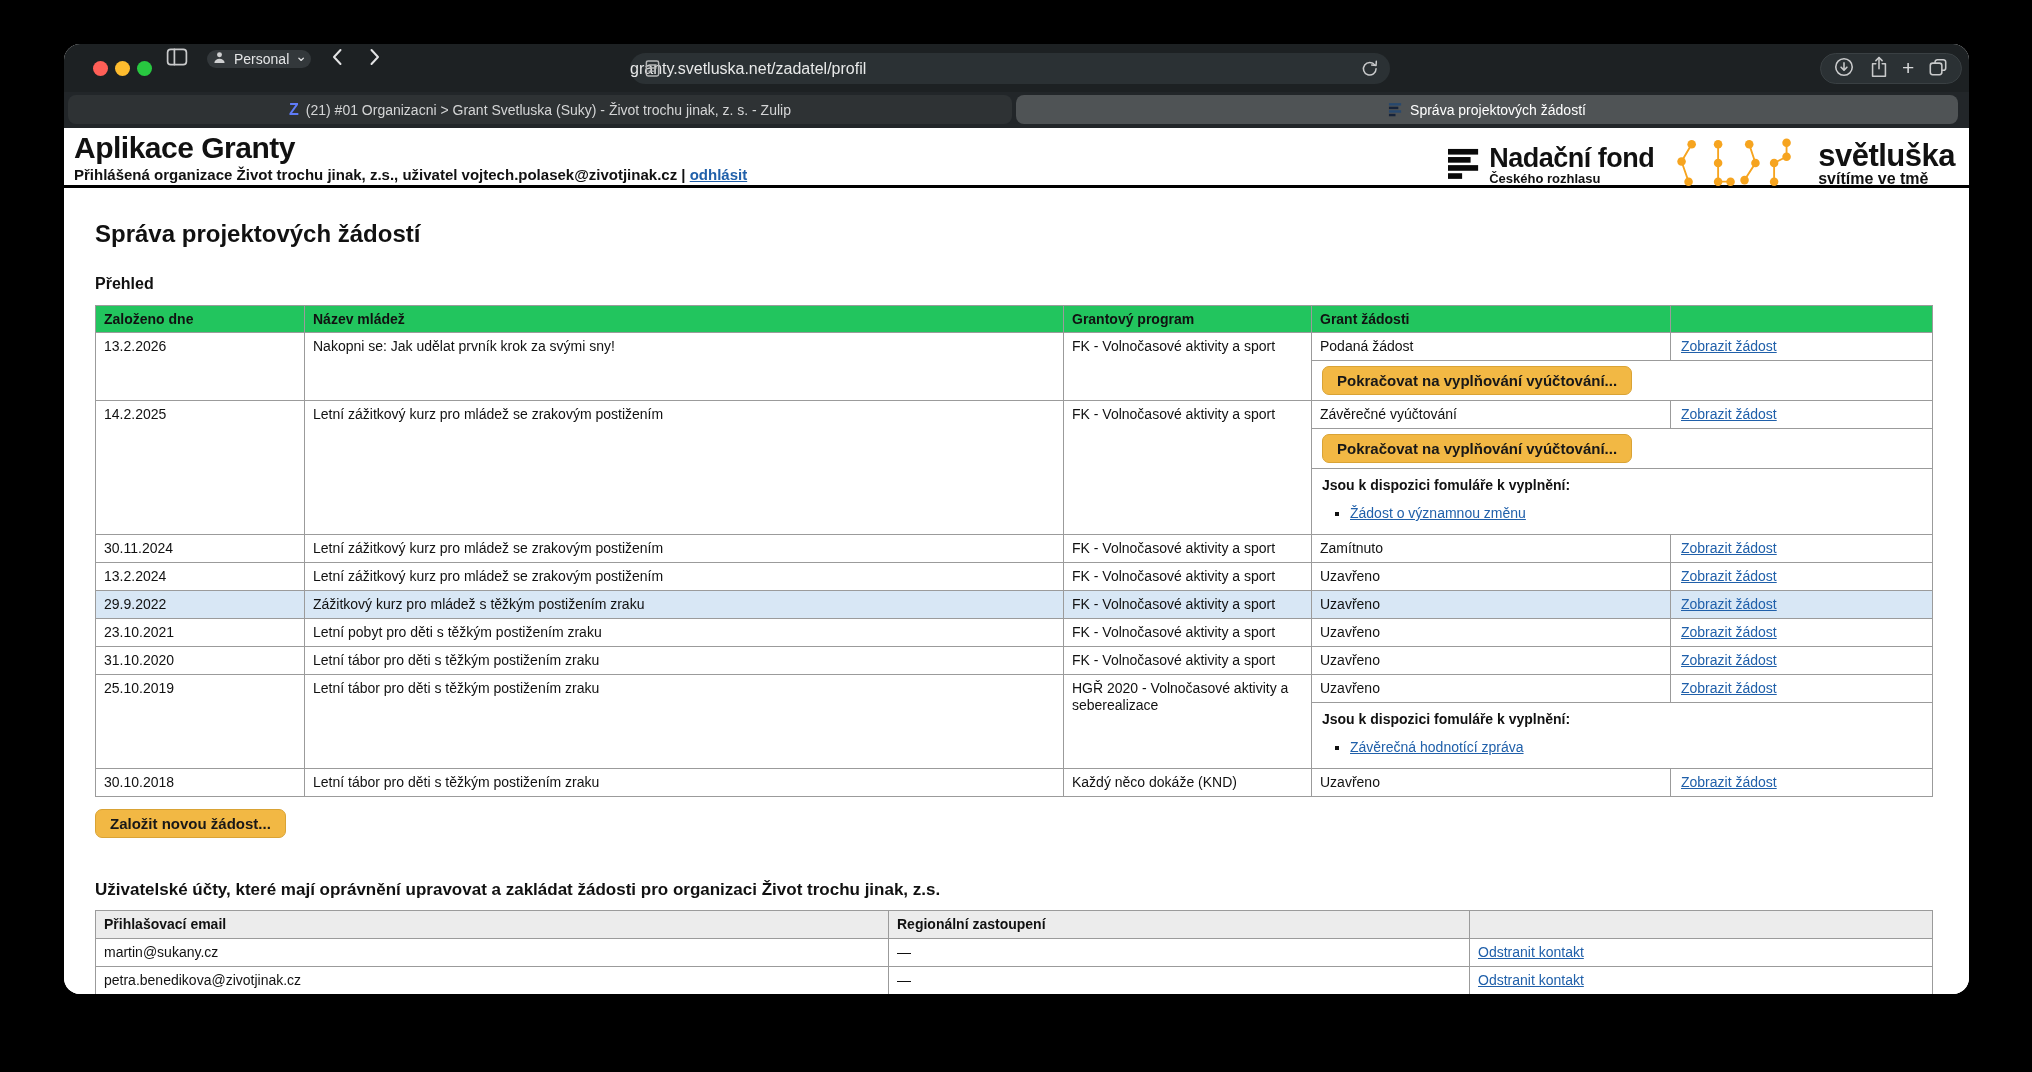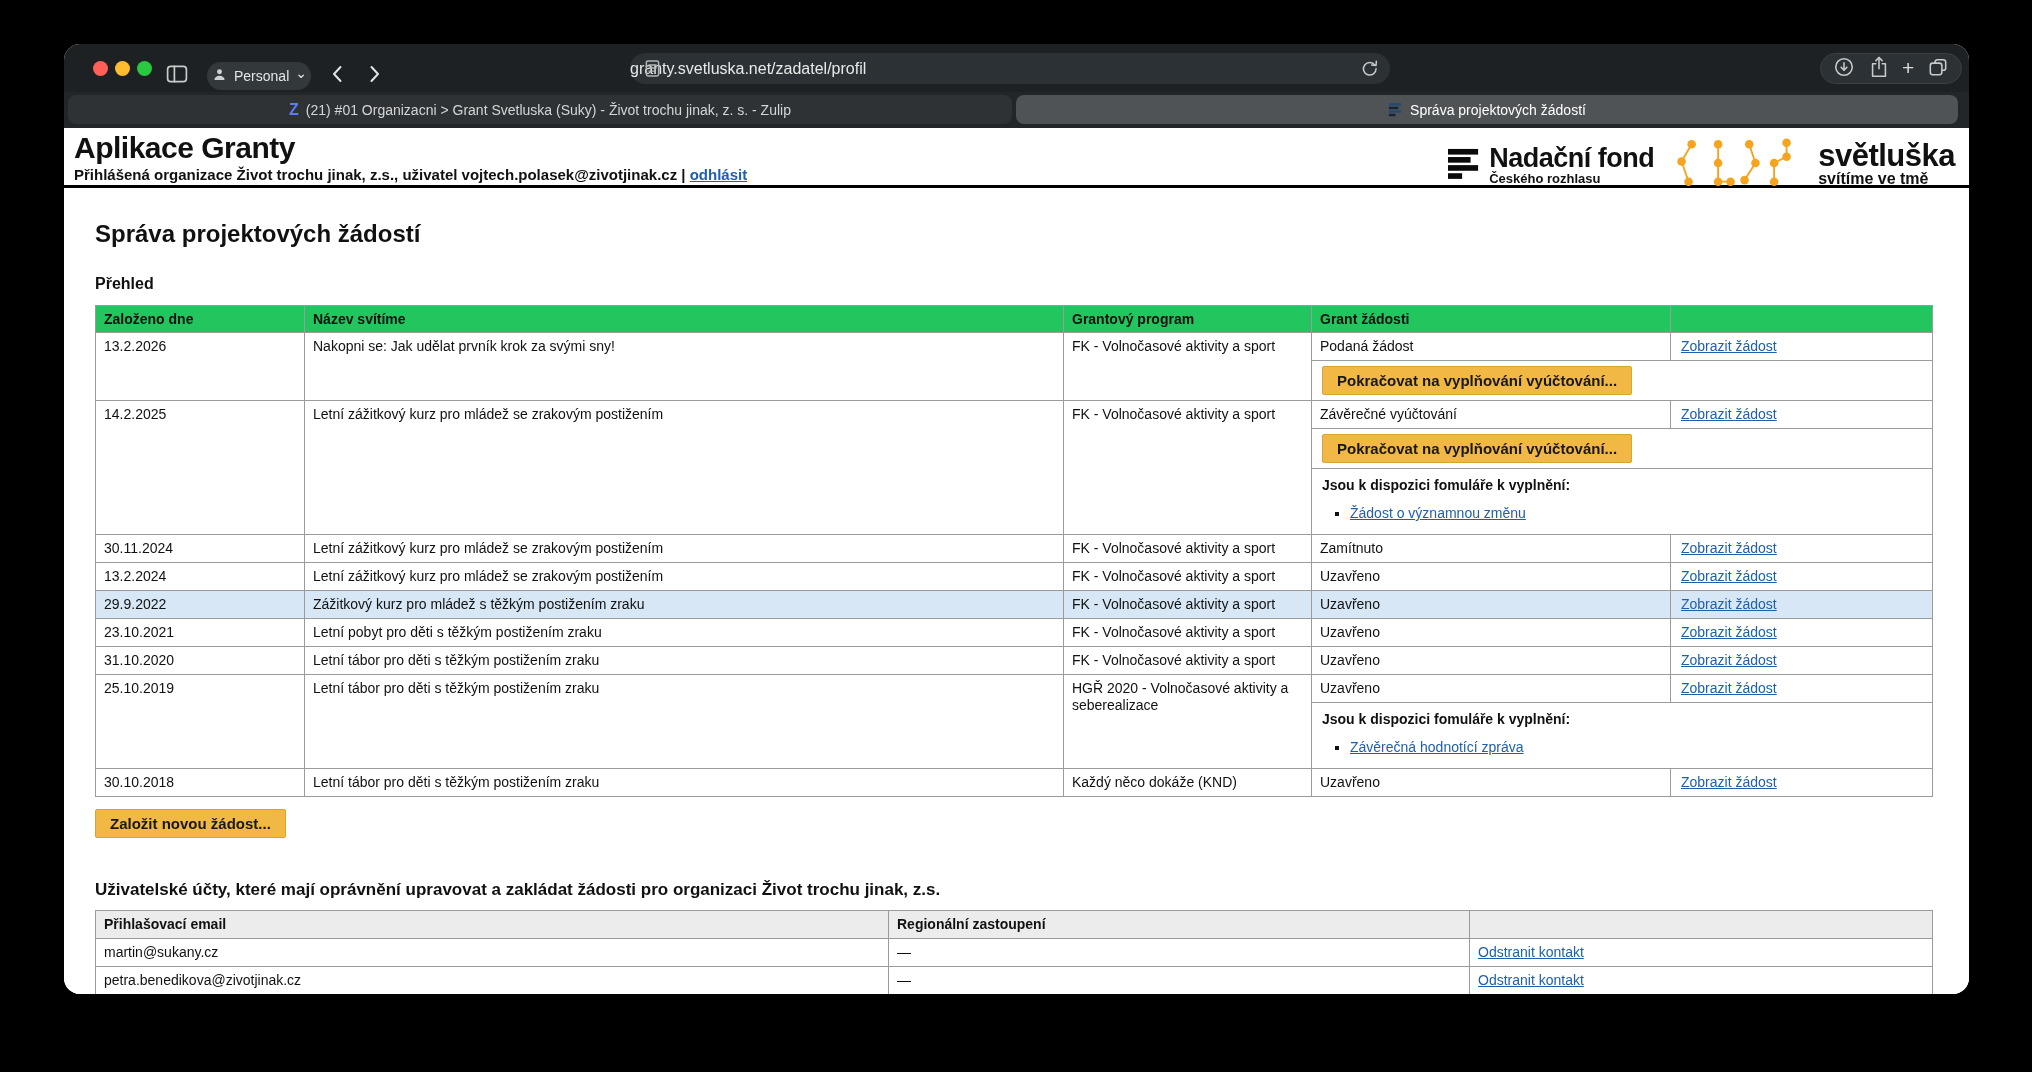--- a/index.html
+++ b/index.html
@@ -9,21 +9,21 @@
   
   .window { position:absolute; left:64px; top:44px; width:1905px; height:950px;
     border-radius:16px; overflow:hidden; background:#fff; box-shadow:0 10px 40px rgba(0,0,0,.6); }
 
   
   .titlebar { position:relative; height:48px; background:#1d2123; }
   .traffic { position:absolute; top:17px; width:15px; height:15px; border-radius:50%; }
   .tl-red { left:29px; background:#ff5f57; }
   .tl-yellow { left:51px; background:#febc2e; }
   .tl-green { left:73px; background:#28c840; }
-  .tb-btn { position:absolute; top:18px; height:28px; display:flex; align-items:center; justify-content:center;
+  .tb-btn { position:absolute; top:6px; height:18px; display:flex; align-items:center; justify-content:center;
     border-radius:7px; color:#d7d8d9; }
   .icon-stroke { stroke:#c9cacb; stroke-width:1.7; fill:none; stroke-linecap:round; stroke-linejoin:round; }
   .sidebar-btn { left:92px; width:42px; }
   .profile-pill { left:143px; width:104px; background:#33383b; border-radius:15px; gap:6px;
     font-size:14px; color:#e4e5e6; }
   .nav-btn { width:34px; }
   .back-btn { left:256px; } .fwd-btn { left:294px; }
   .urlbar { position:absolute; left:566px; top:9px; width:760px; height:31px; background:#2b3134;
     border-radius:16px; display:flex; align-items:center; }
   .url-text { flex:1; text-align:left; color:#e8e9e9; font-size:16px; }
@@ -67,21 +67,21 @@
   .app-row { display:grid; grid-template-columns:209px 759px 248px 1fr; border-bottom:1px solid #9b9b9b; }
   .app-row:last-child { border-bottom:none; }
   .app-row.hl { background:#d8e7f5; }
   .cell { padding:5px 8px; border-right:1px solid #9b9b9b; line-height:17px; }
   .row-right { display:flex; flex-direction:column; }
   .rr-main { display:grid; grid-template-columns:359px 1fr; }
   .rr-main.b, .rr-button-row.b { border-bottom:1px solid #9b9b9b; }
   .rr-status { padding:5px 8px; border-right:1px solid #9b9b9b; line-height:17px; }
   .rr-link { padding:5px 10px; line-height:17px; }
   .rr-button-row { padding:5px 10px; }
-  .orange-btn { background:#f2b844; border:1px solid #d9a335; border-radius:2px; padding:5px 14px;
+  .orange-btn { background:#f2b844; border:1px solid #d9a335; border-radius:7px; padding:5px 14px;
     font-weight:bold; font-size:15px; color:#181818; font-family:"Liberation Sans",sans-serif; cursor:pointer; }
   .rr-forms { padding:8px 10px 12px; }
   .rr-forms-label { font-weight:bold; }
   .rr-forms ul { margin:12px 0 0 28px; list-style:square; }
   .rr-forms li { line-height:17px; }
 
   .new-app-wrap { margin-top:12px; }
 
   .users-h { font-size:17px; font-weight:bold; margin-top:42px; }
   .users-table { margin-top:10px; width:1838px; border:1px solid #9b9b9b; font-size:14px; }
@@ -252,21 +252,21 @@
       </div>
     </div>
 
     <div class="page">
       <h1 class="page-title">Správa projektových žádostí</h1>
       <h3 class="section-h">Přehled</h3>
 
       <div class="apps-table">
         <div class="t-head">
           <div class="th">Založeno dne</div>
-          <div class="th">Název svítíme</div>
+          <div class="th">Název mládež</div>
           <div class="th">Grantový program</div>
           <div class="th">Grant žádosti</div>
           <div class="th"></div>
         </div>
         <div>
   <div class="app-row">
     <div class="cell a-date">13.2.2026</div>
     <div class="cell a-name">Nakopni se: Jak udělat prvník krok za svými sny!</div>
     <div class="cell a-program">FK - Volnočasové aktivity a sport</div>
     <div class="row-right">

